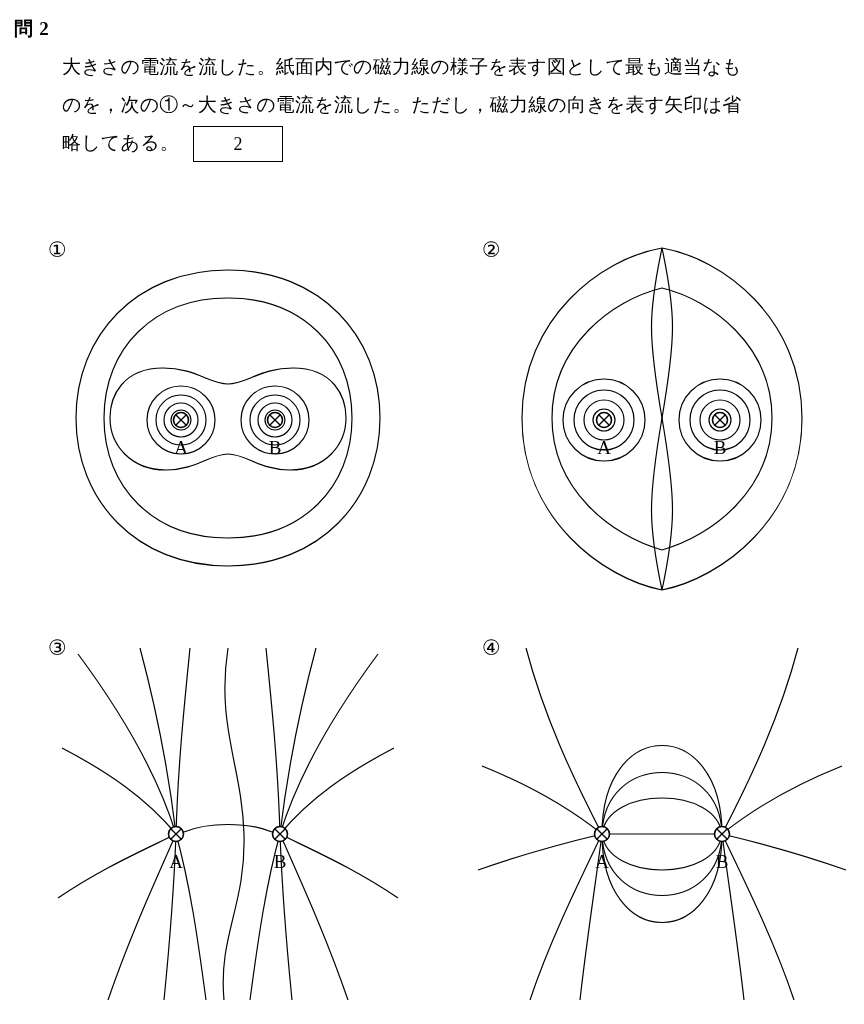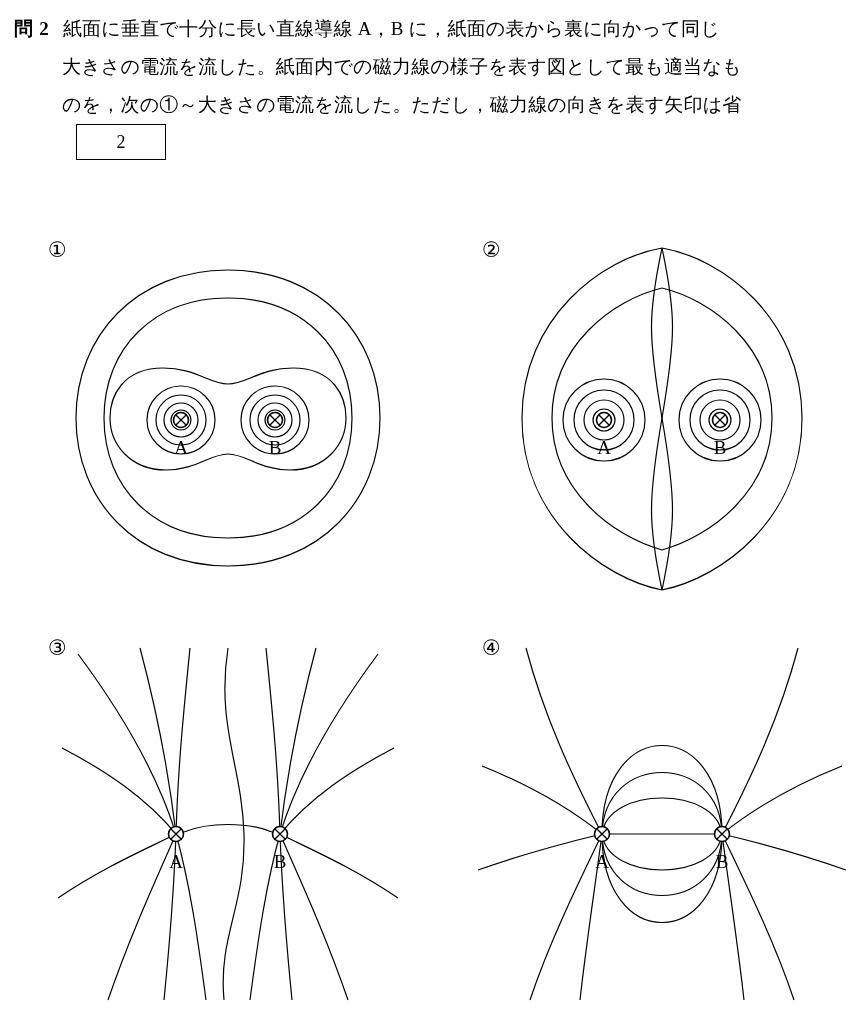--- a/index.html
+++ b/index.html
@@ -102,29 +102,29 @@
 </style>
 </head>
 <body>
 
 <div class="page">
 
   <div class="question-block">
     <div class="q-line">
       <span class="q-label">問</span>
       <span class="q-num">2</span>
-      <span>紙面に垂直で十分に長い直線導線 A，B に，紙面の表から裏に向かって同じ</span>
     </div>
     <div class="q-line q-text-indent">
       <span>大きさの電流を流した。紙面内での磁力線の様子を表す図として最も適当なも</span>
     </div>
     <div class="q-line q-text-indent">
       <span>のを，次の①～大きさの電流を流した。ただし，磁力線の向きを表す矢印は省</span>
     </div>
     <div class="q-line q-text-indent">
+      <span>略してある。</span>
       <span class="answer-box">2</span>
     </div>
   </div>
 
   <div class="figures">
 
     <div class="fig fig-1">
       <div class="fig-label">①</div>
       <svg width="420" height="400" viewBox="0 0 420 400" fill="none" stroke="#000" stroke-width="1.2">
 

